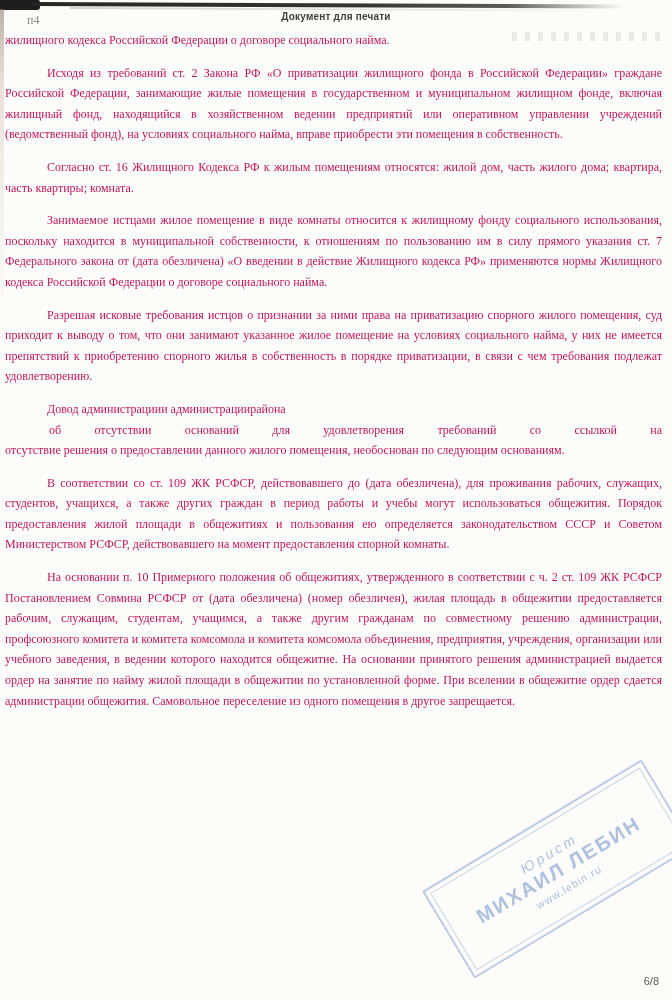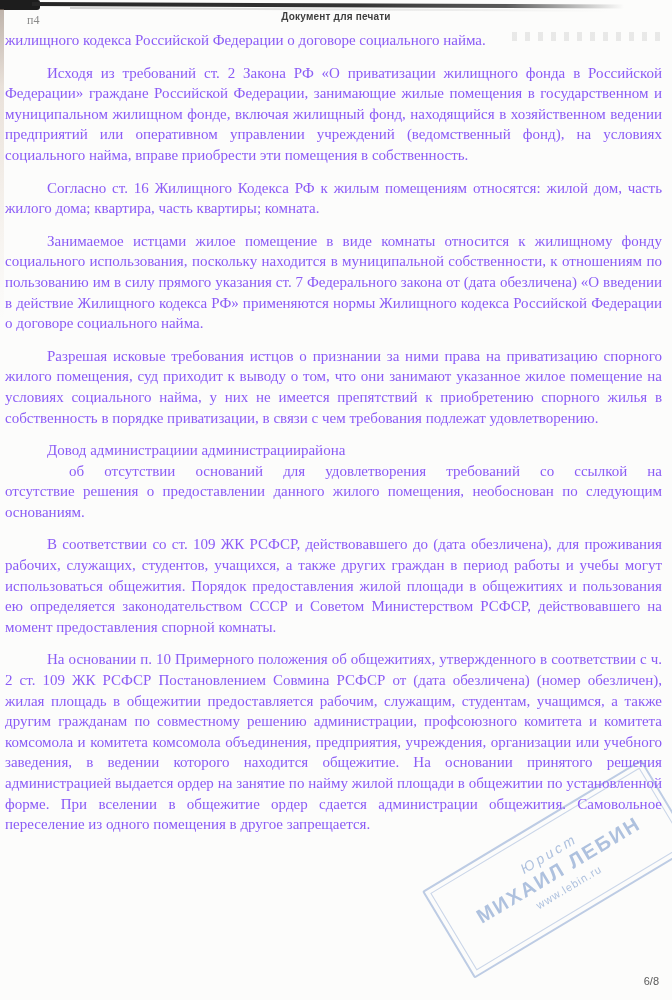--- a/index.html
+++ b/index.html
@@ -89,35 +89,35 @@
   }
   .wm-line1 { font-size: 14px; letter-spacing: 3px; font-style: italic; }
   .wm-line2 { font-size: 20px; font-weight: bold; letter-spacing: 2px; text-transform: uppercase; }
   .wm-line3 { font-size: 11px; letter-spacing: 1px; margin-top: 2px; }
 
   
   .doc-text {
     position: absolute; left: 5px; top: 30px;
     width: 657px;
     z-index: 2;
-    color: #8b5cf6;
-    font-size: 15px;
+    color: #be185d;
+    font-size: 12px;
     line-height: 20.6px;
     text-align: justify;
   }
   .para { margin: 0 0 12px 0; text-indent: 42px; }
   .para.no-indent { text-indent: 0; }
   .para.p-redacted { text-indent: 0; }
   .redline {
     display: flex; 
   }
   .redline .seg1 { padding-left: 42px; }
   .indline {
     display: block;
-    margin-left: 64px;
+    margin-left: 44px;
     text-align: justify;
     text-align-last: justify;
   }
   .restline { display: block; }
 </style>
 </head>
 <body>
 
 <div class="page">
 

